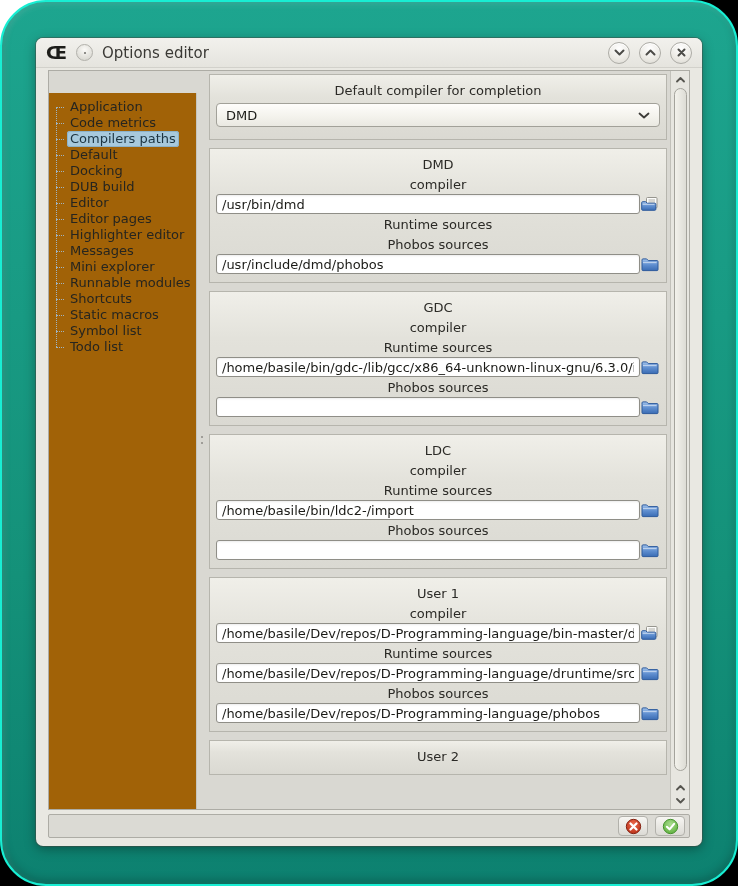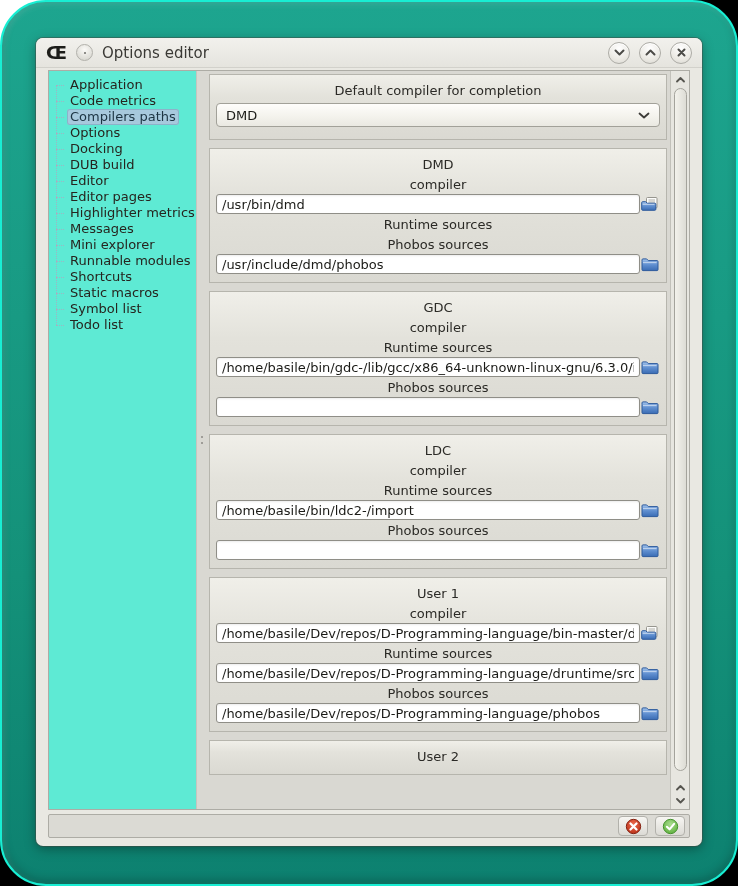--- a/index.html
+++ b/index.html
@@ -57,23 +57,23 @@
   
   .content {
     flex:1 1 auto; min-height:0;
     margin:2px 12px 0;
     border:1px solid #adaca5;
     background:#d9d8d2;
     display:flex;
   }
   .sidebar {
     width:148px; flex:0 0 148px;
-    background:#5eead4;
+    background:#a16207;
     border-right:1px solid #c6c5be;
-    overflow:hidden; padding:6px 0 0 0;
+    overflow:hidden; padding:6px 0 0 0;margin-top:22px;
   }
   .sidebar ul { list-style:none; position:relative; }
   .sidebar ul::before { content:''; position:absolute; left:7px; top:8px; height:240px; border-left:1px dotted #9fb4c2; }
   .sidebar li { position:relative; height:16px; line-height:16px; font-size:13px; color:#26251f; padding-left:18px; white-space:nowrap; cursor:default; }
   .sidebar li::before { content:''; position:absolute; left:7px; top:8px; width:8px; border-top:1px dotted #9fb4c2; }
   .sidebar li .lbl { display:inline-block; padding:0 3px; border-radius:3px; }
   .sidebar li.selected .lbl { background:#a7c9dd; box-shadow: inset 0 0 0 1px #8cb2c9; color:#1c3442; }
 
   .splitter { width:9px; flex:0 0 9px; display:flex; flex-direction:column; align-items:center; justify-content:center; gap:4px; cursor:col-resize; }
   .splitter i { width:2px; height:2px; border-radius:50%; background:#8b8a84; }
@@ -190,26 +190,26 @@
     </button>
   </div>
 
   <div class="content">
 
     <div class="sidebar">
       <ul id="sidebar-list">
         <li><span class="lbl">Application</span></li>
         <li><span class="lbl">Code metrics</span></li>
         <li class="selected"><span class="lbl">Compilers paths</span></li>
-        <li><span class="lbl">Options</span></li>
+        <li><span class="lbl">Default</span></li>
         <li><span class="lbl">Docking</span></li>
         <li><span class="lbl">DUB build</span></li>
         <li><span class="lbl">Editor</span></li>
         <li><span class="lbl">Editor pages</span></li>
-        <li><span class="lbl">Highlighter metrics</span></li>
+        <li><span class="lbl">Highlighter editor</span></li>
         <li><span class="lbl">Messages</span></li>
         <li><span class="lbl">Mini explorer</span></li>
         <li><span class="lbl">Runnable modules</span></li>
         <li><span class="lbl">Shortcuts</span></li>
         <li><span class="lbl">Static macros</span></li>
         <li><span class="lbl">Symbol list</span></li>
         <li><span class="lbl">Todo list</span></li>
       </ul>
     </div>
 

